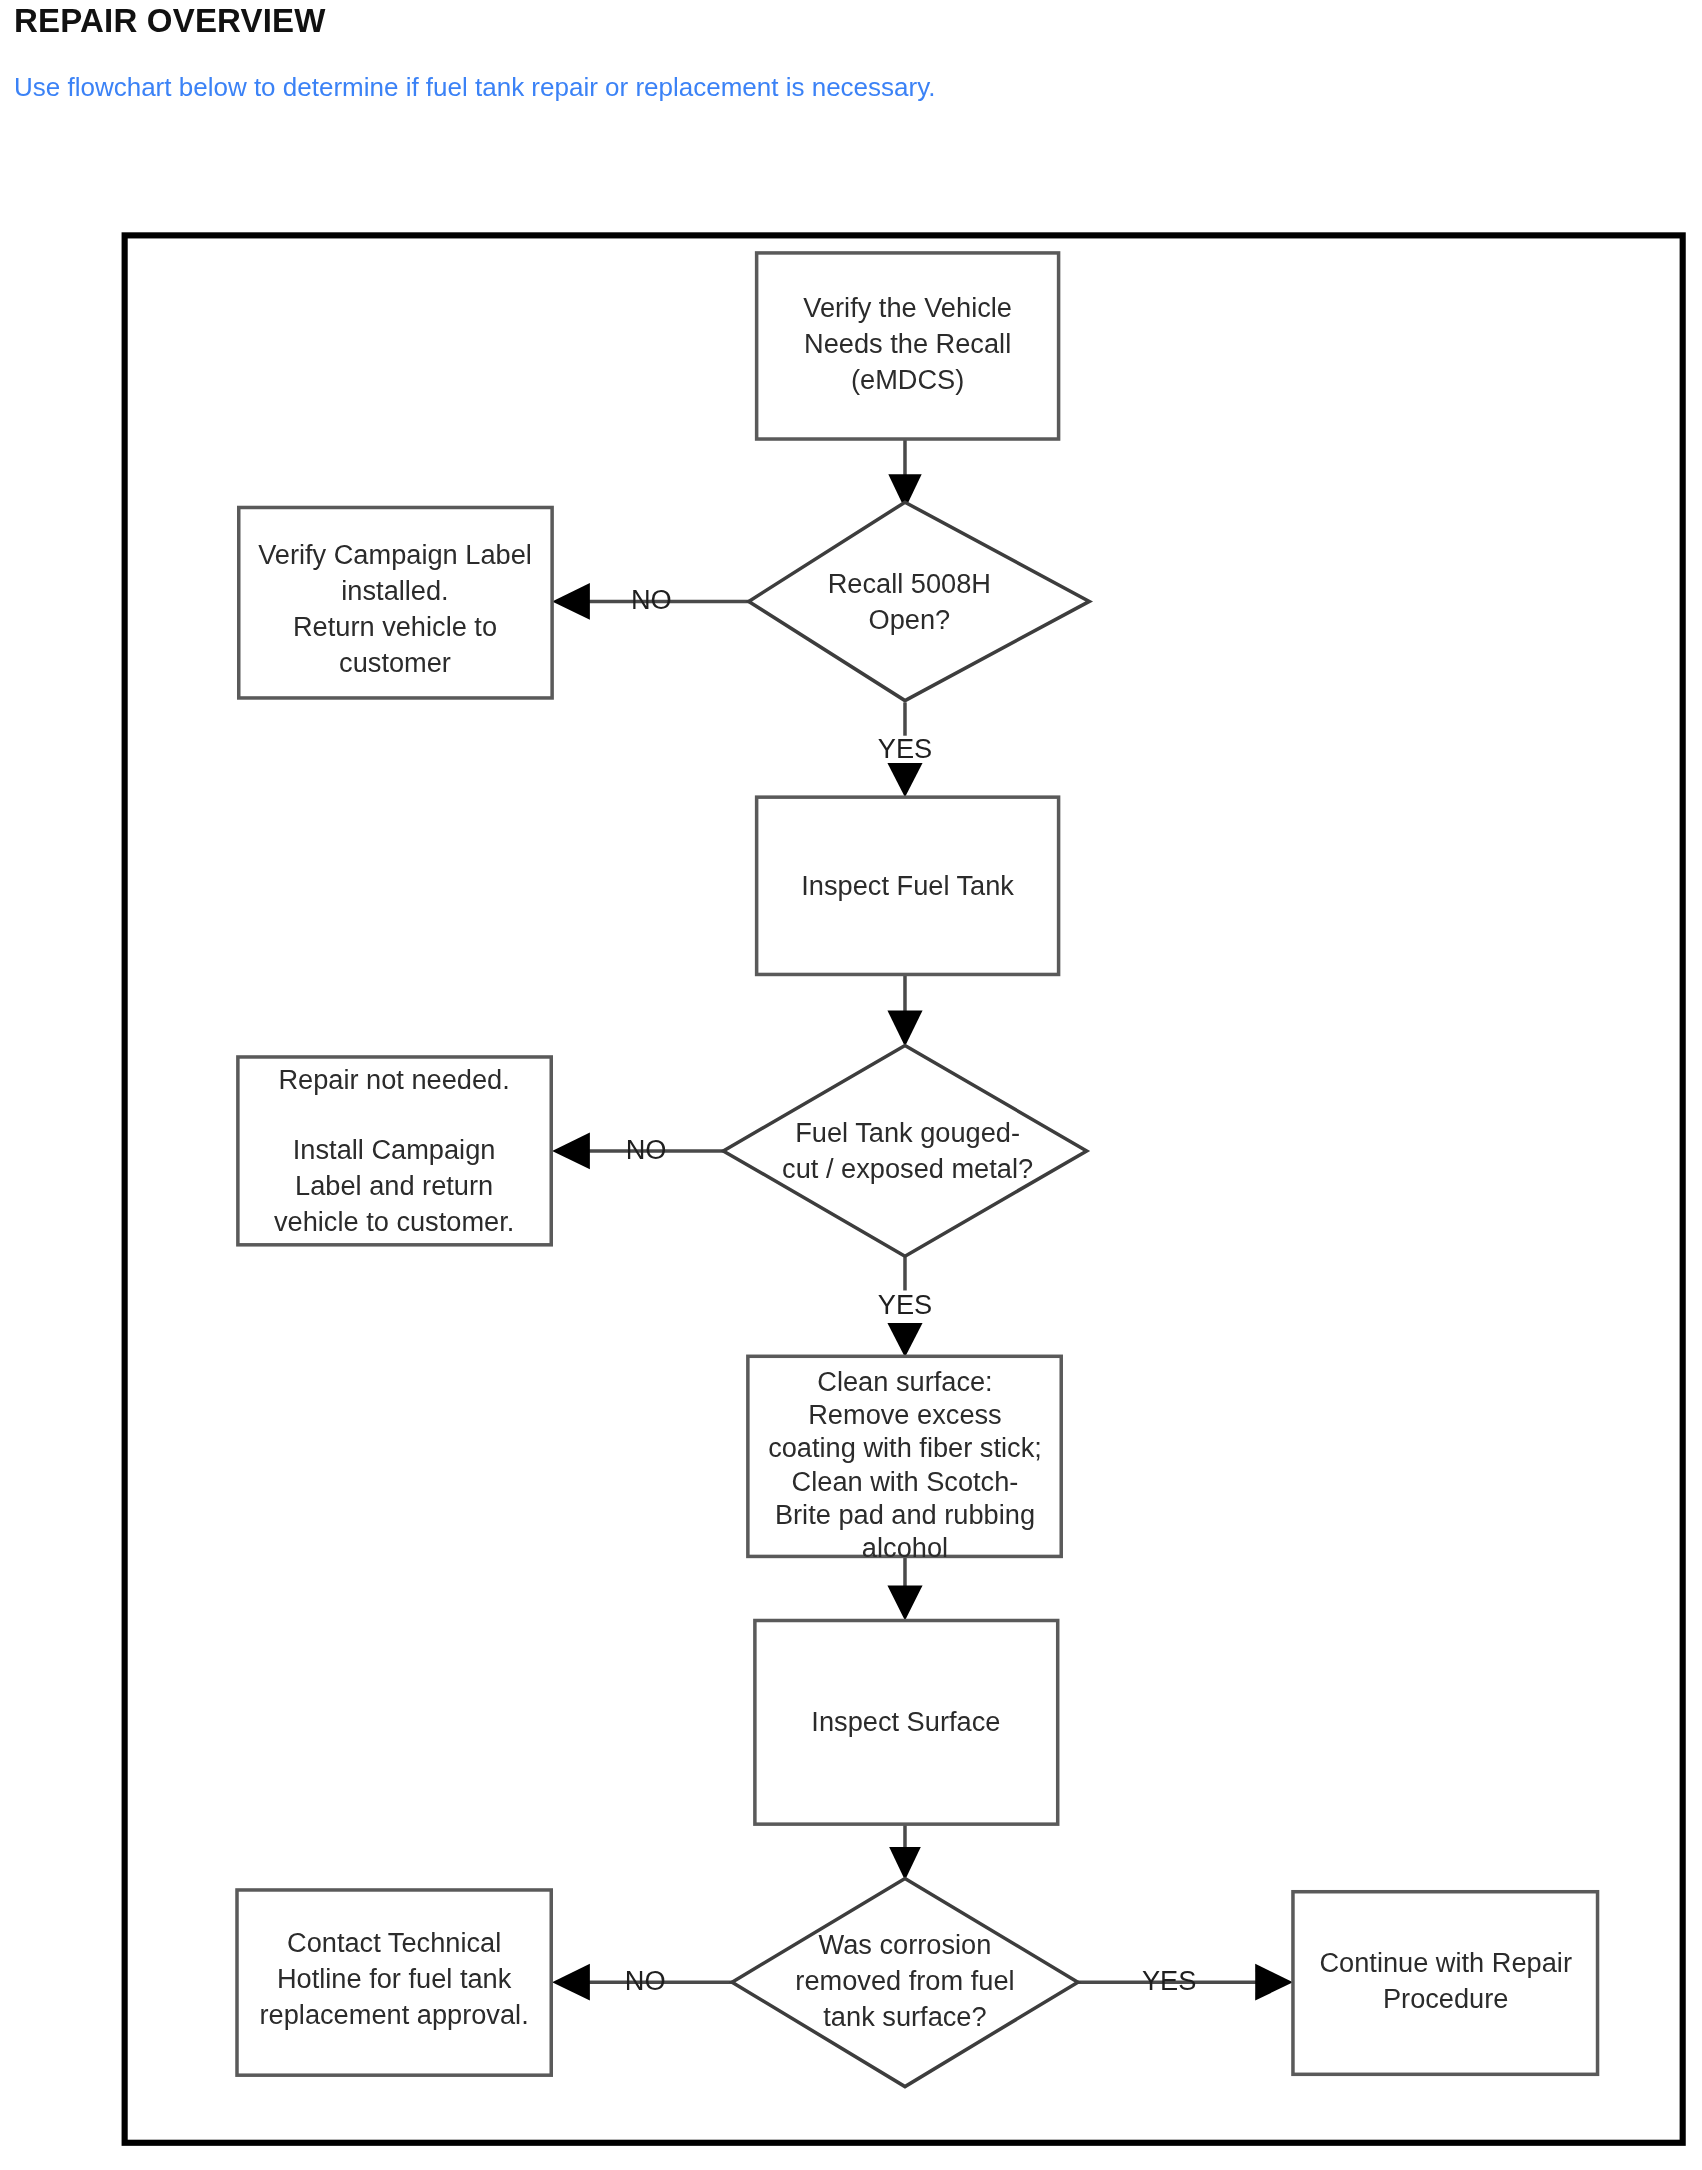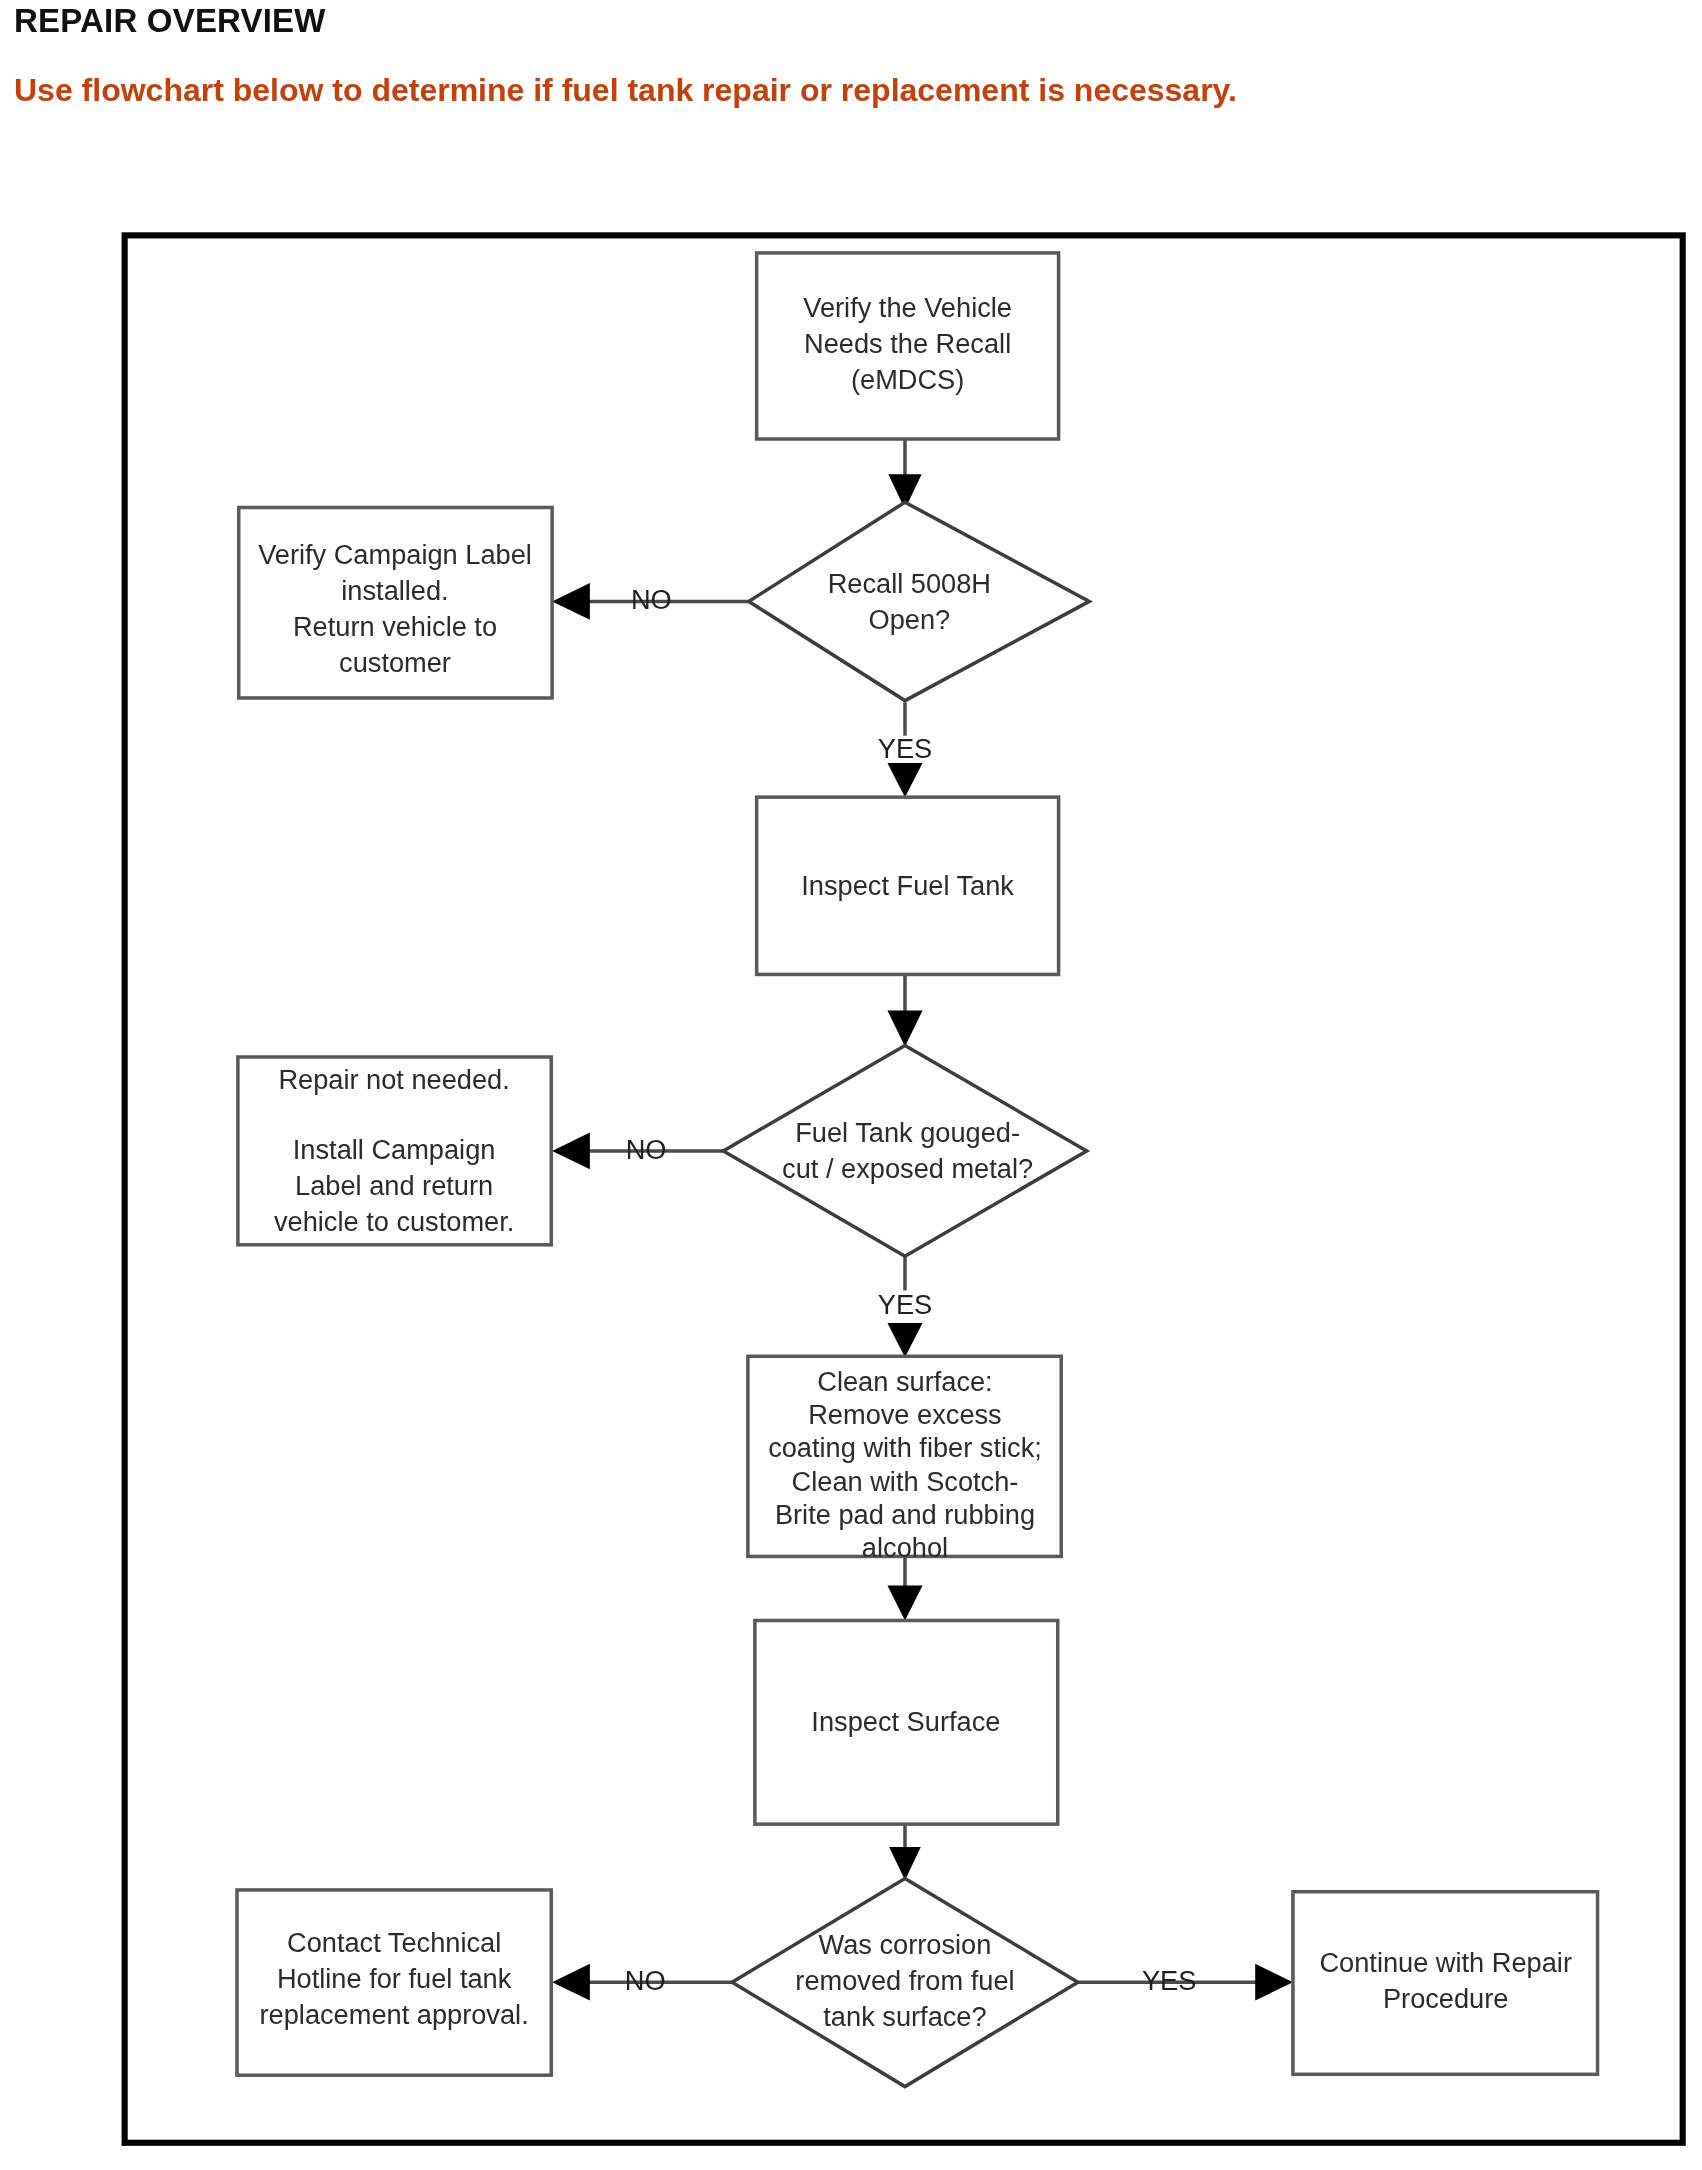--- a/index.html
+++ b/index.html
@@ -28,23 +28,23 @@
     font-size: 33px;
     font-weight: bold;
     letter-spacing: 0.2px;
     color: #111111;
     white-space: nowrap;
   }
   .page-subtitle {
     position: absolute;
     left: 14px;
     top: 72px;
-    font-size: 32px;
-    font-weight: bold;
-    color: #c2410c;
+    font-size: 26px;
+    font-weight: normal;
+    color: #3b82f6;
     white-space: nowrap;
   }
   #flow-svg {
     position: absolute;
     left: 0;
     top: 0;
   }
   .frame-rect {
     fill: none;
     stroke: #000000;

